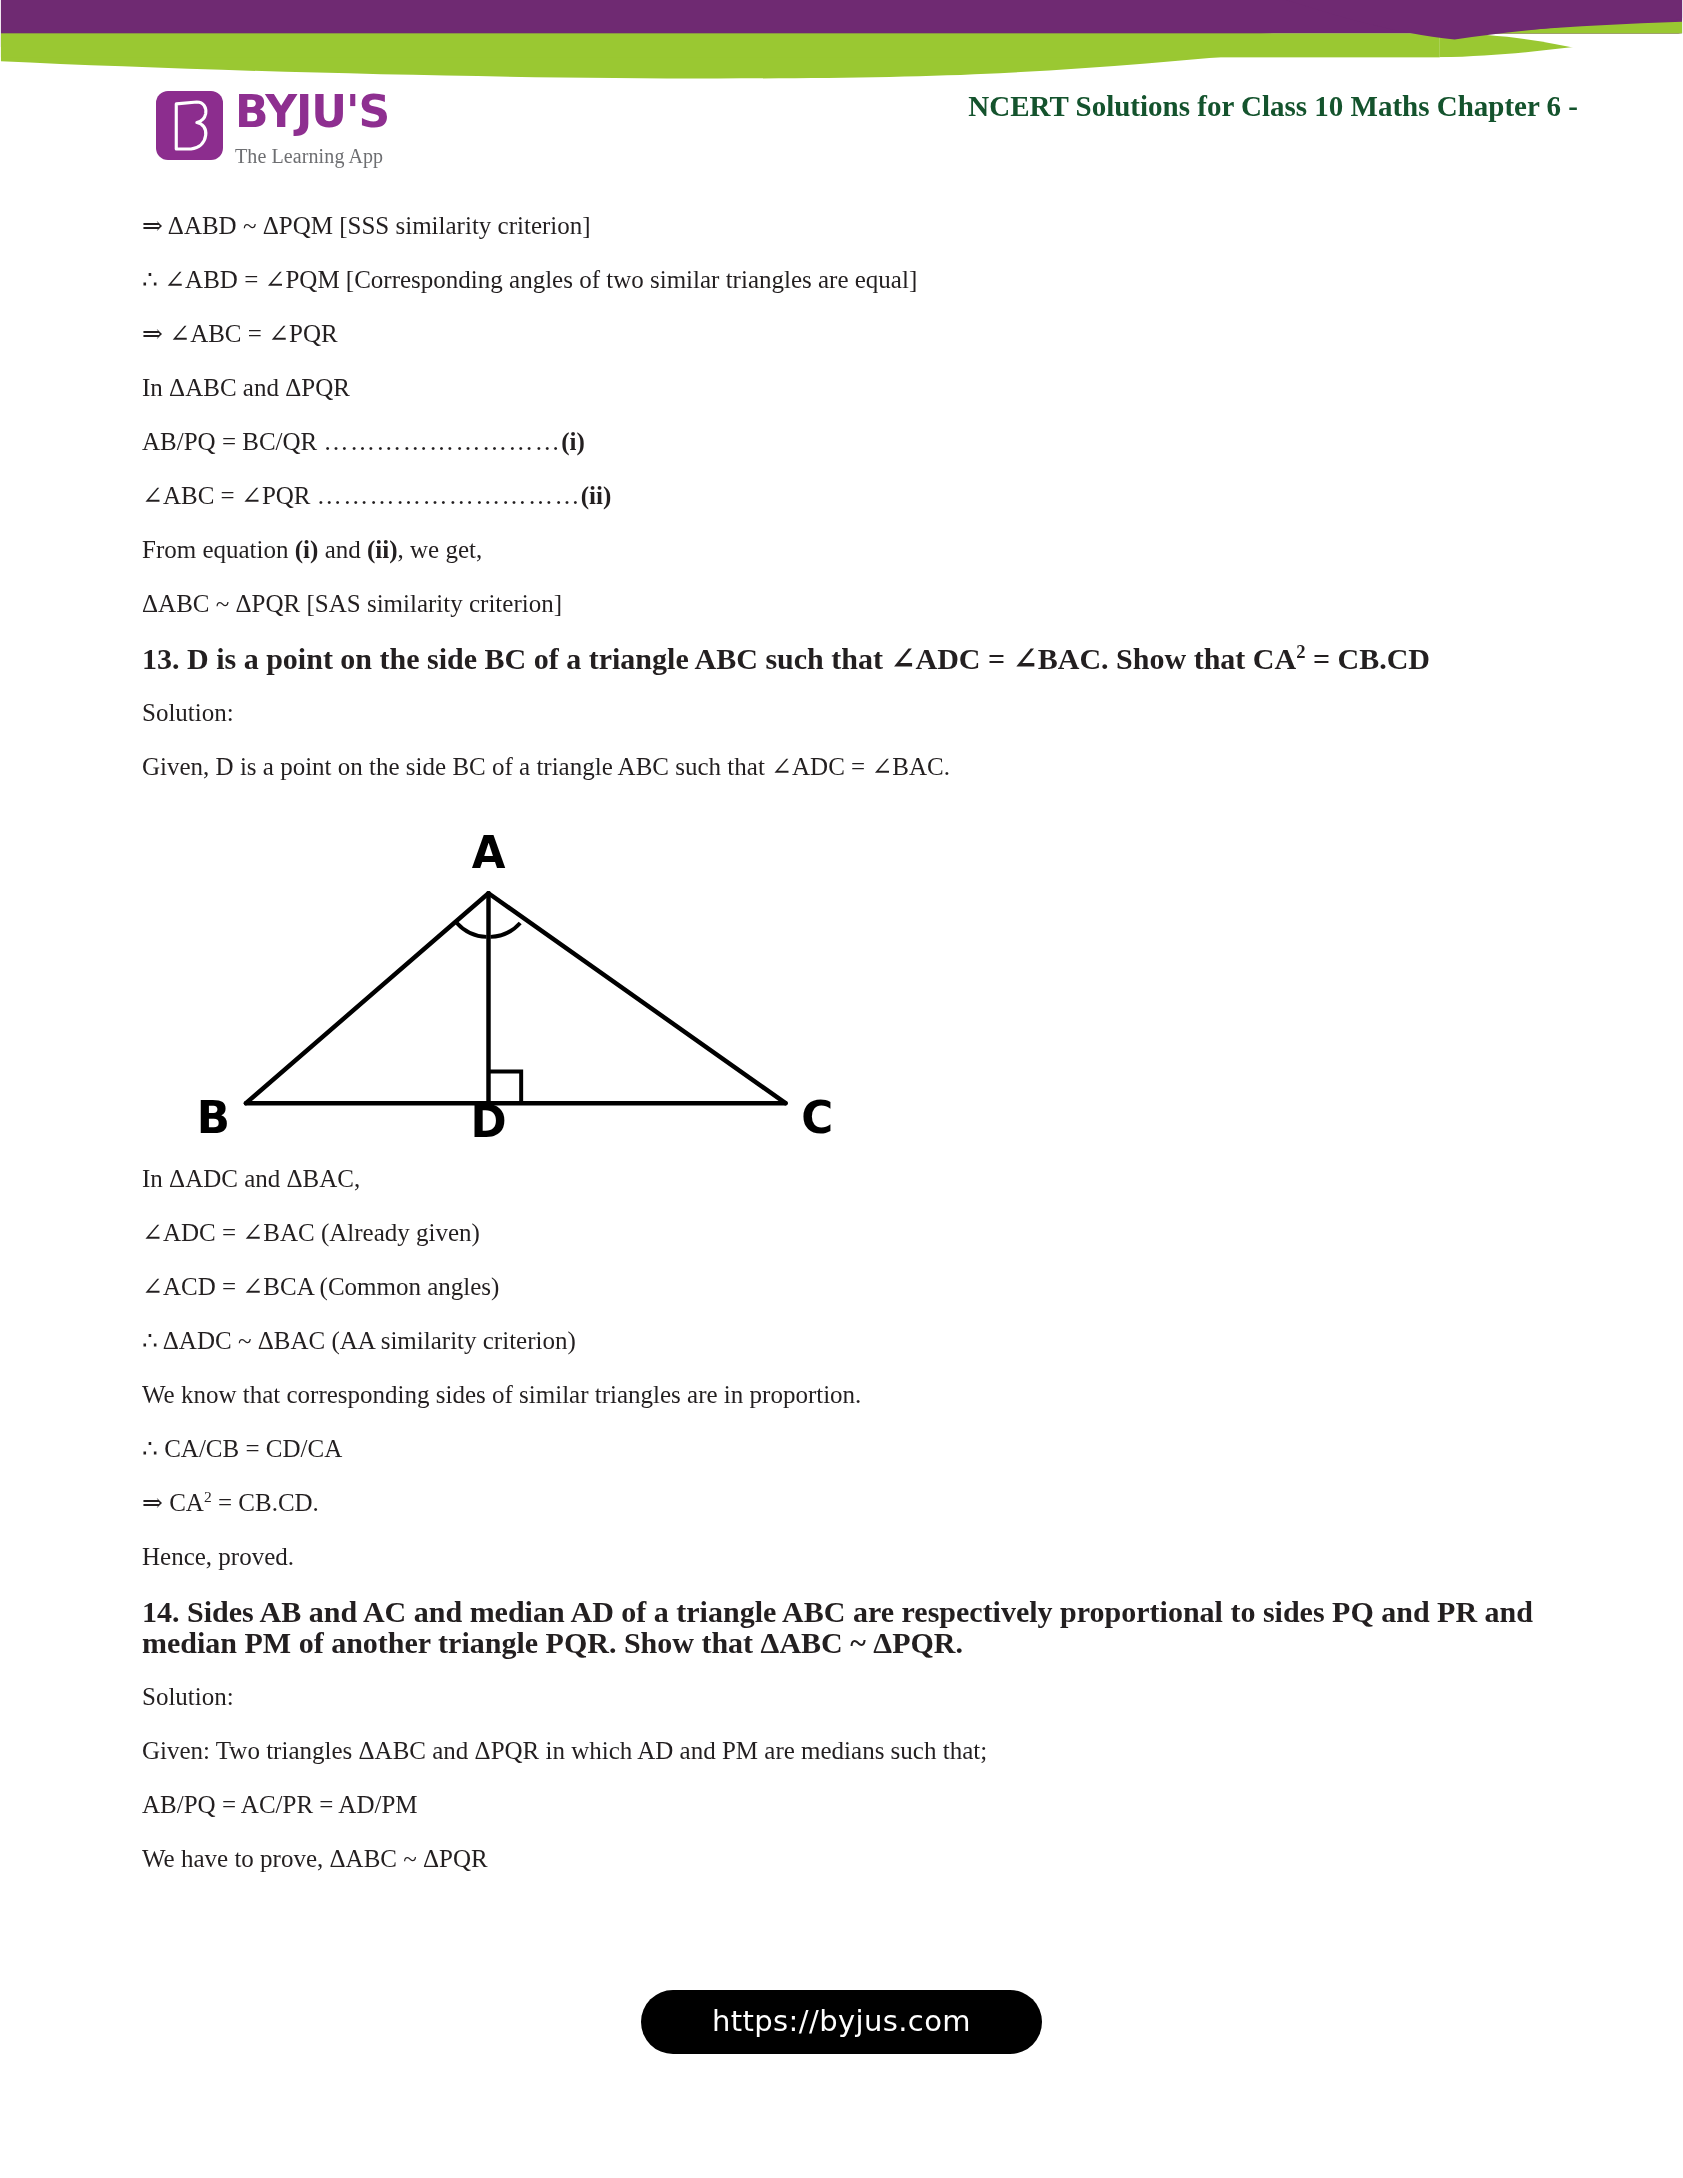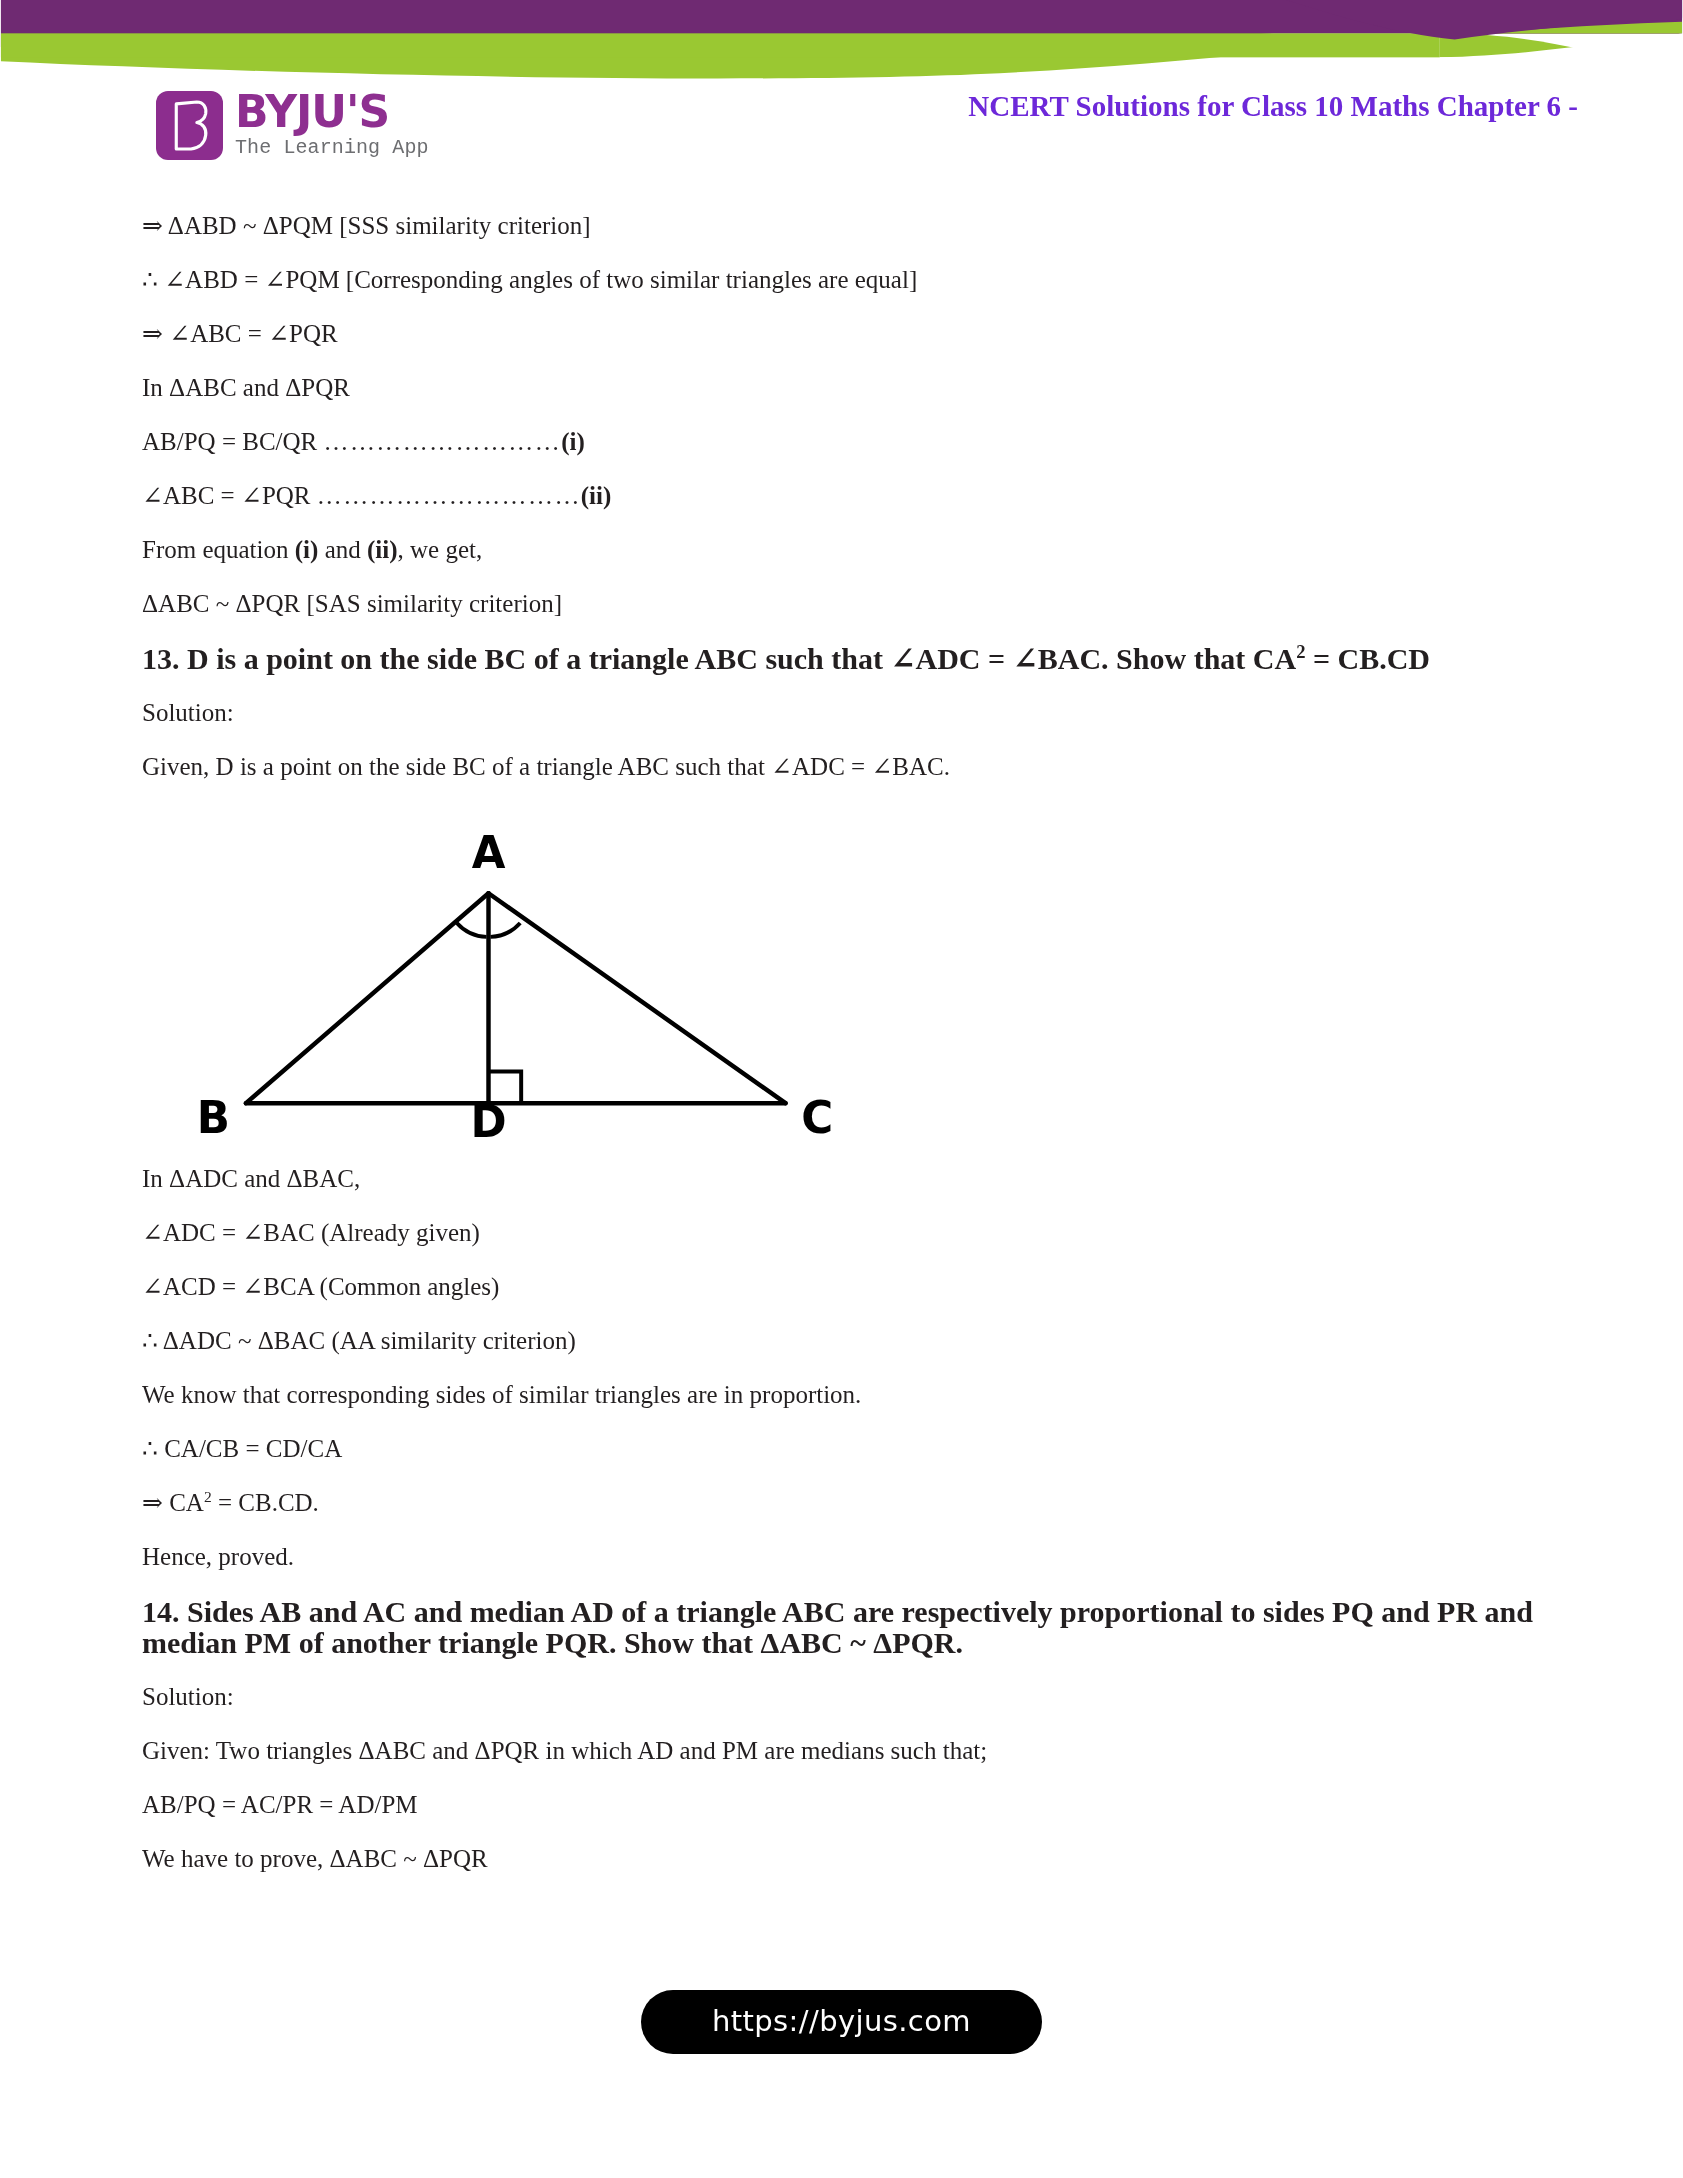--- a/index.html
+++ b/index.html
@@ -66,39 +66,39 @@
   }
   .logo-byjus {
     font-family: "DejaVu Sans", sans-serif;
     font-weight: bold;
     font-size: 44px;
     letter-spacing: -1px;
     color: #8e2f90;
     line-height: 46px;
   }
   .logo-tag {
-    font-family: Liberation Mono, monospace;
+    font-family: Liberation Serif, serif;
     font-size: 20px;
     color: #6d6e71;
     line-height: 24px;
-    margin-top: 1px;
+    margin-top: 9px;
     letter-spacing: 0.1px;
   }
 
   .header-title {
     position: absolute;
     right: 119px;
     top: 10px;
     width: 851px;
     text-align: right;
     font-family: "Liberation Serif", "DejaVu Serif", serif;
     font-weight: bold;
     font-size: 29px;
     line-height: 38px;
-    color: #6d28d9;
+    color: #14532d;
   }
 
   
   .content {
     position: absolute;
     top: 203px;
     left: 142px;
     width: 1406px;
   }
   .line {

